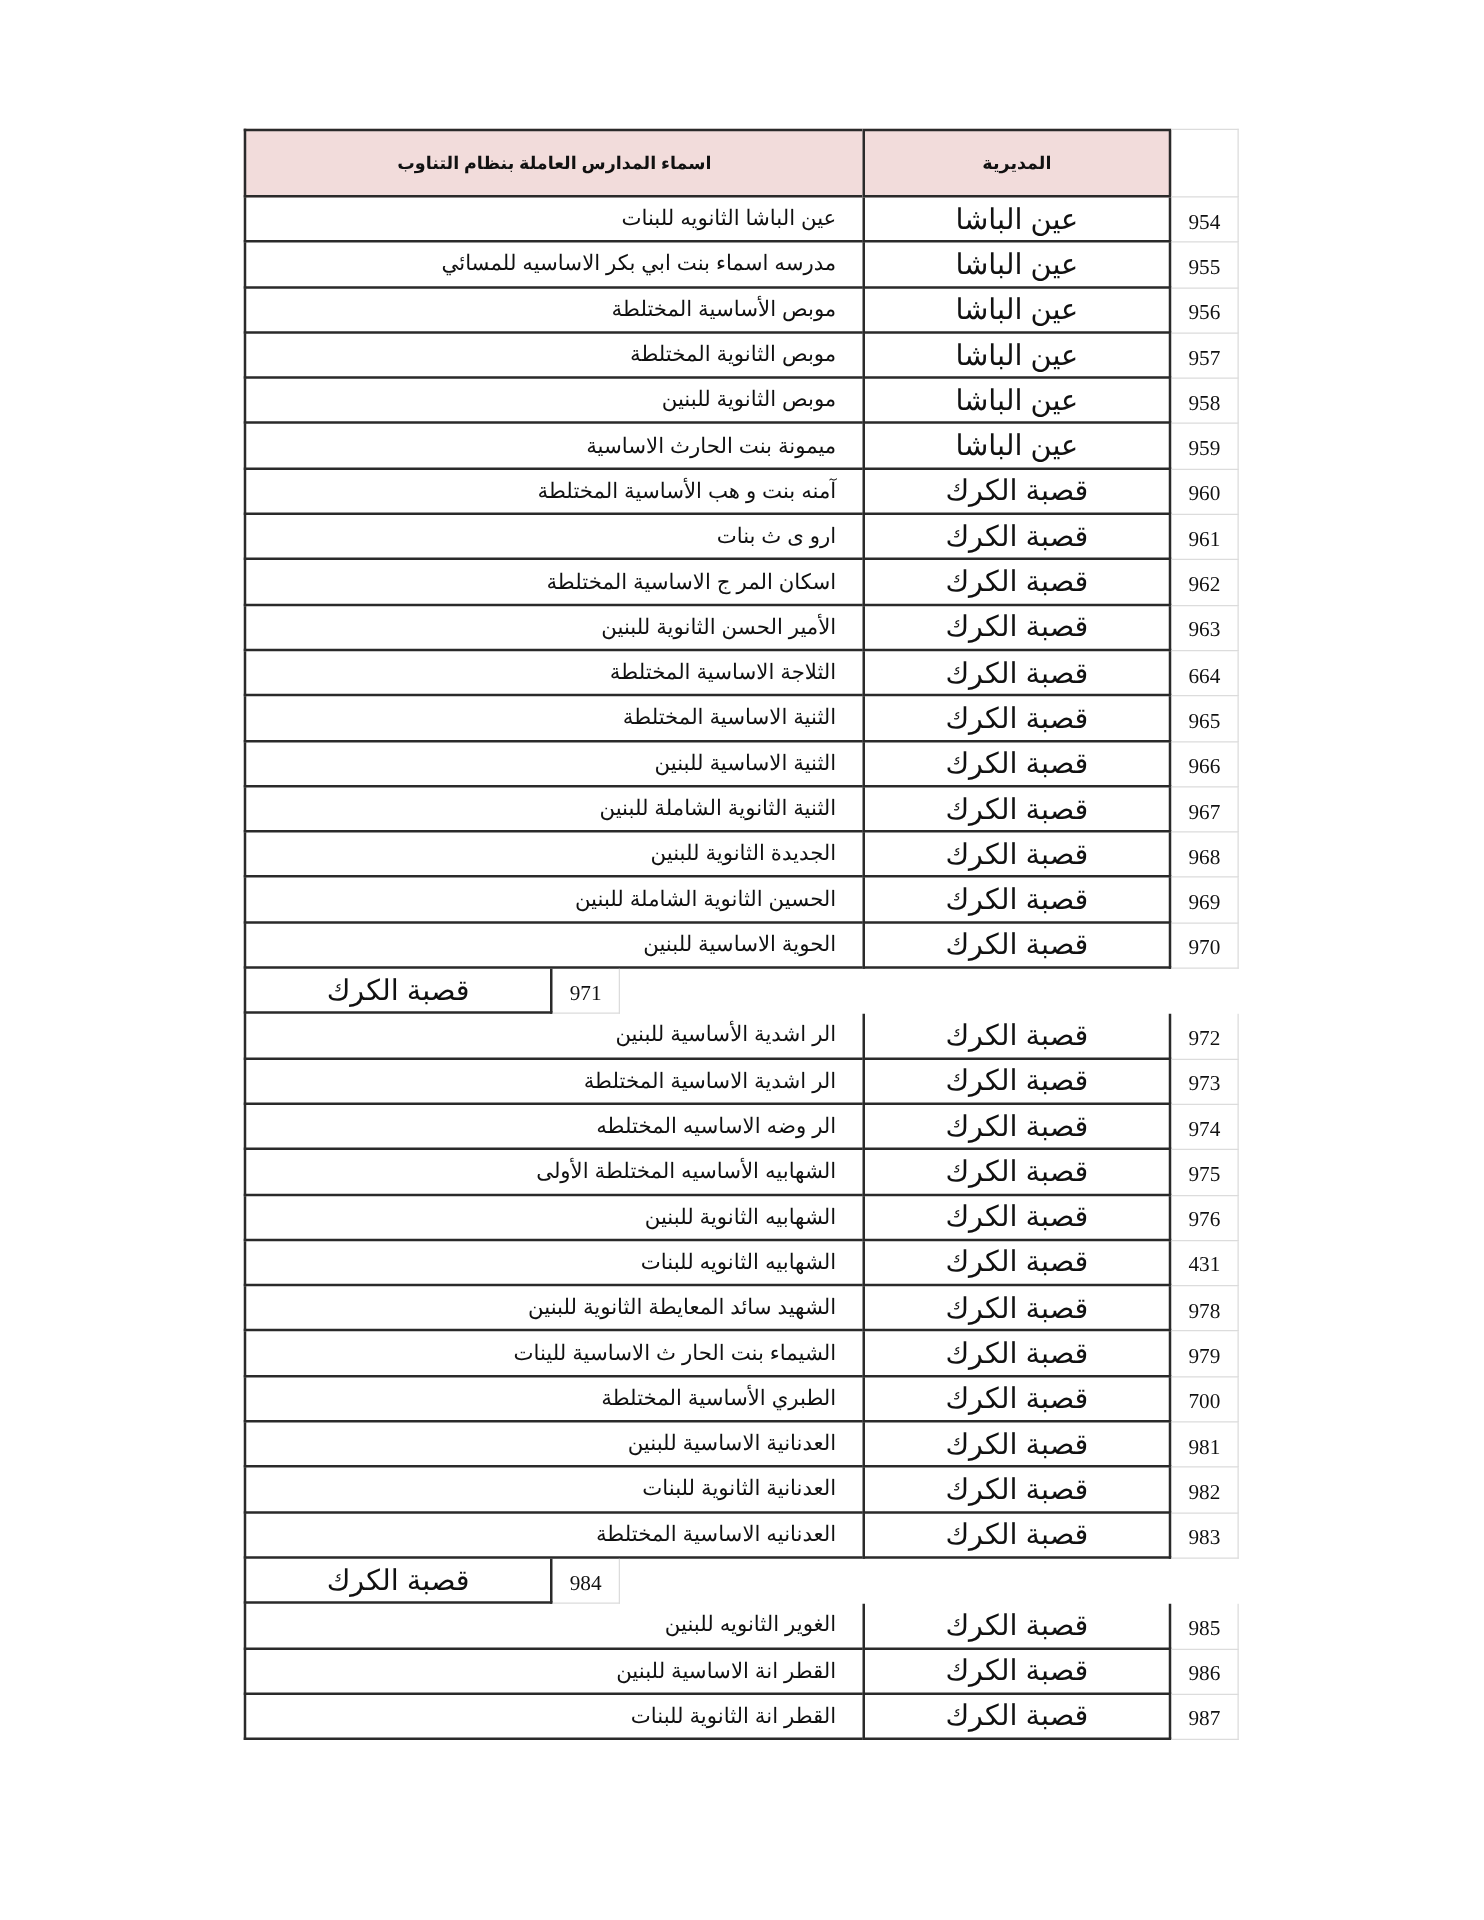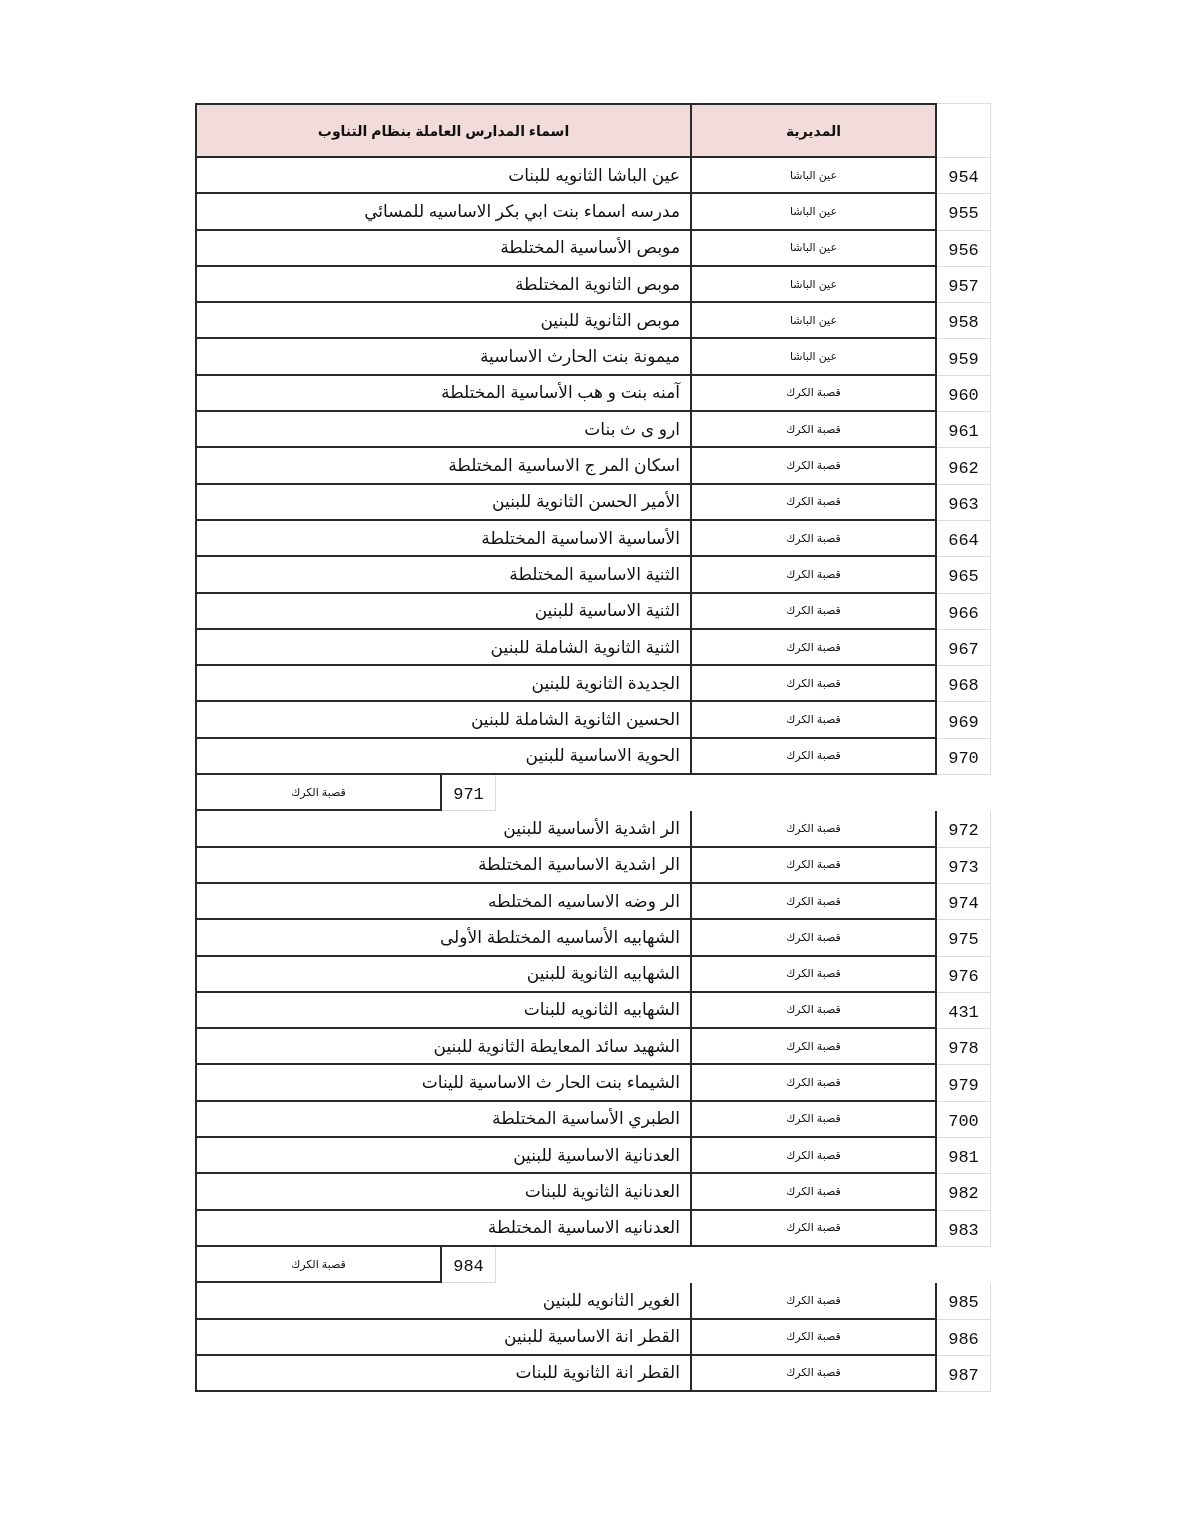--- a/index.html
+++ b/index.html
@@ -37,50 +37,50 @@
       height: 55px;
     }
     
     .cell-school {
       width: 495px;
       box-sizing: border-box;
       border-left: 2px solid #2a2a2a;
       border-bottom: 2px solid #2a2a2a;
       direction: rtl;
       text-align: right;
-      padding-right: 10px;
+      padding-right: 21px;
       display: flex;
       align-items: center;
       font-size: 17px;
       white-space: nowrap;
       overflow: hidden;
     }
     
     .cell-dir {
       width: 247px;
       box-sizing: border-box;
       border-left: 2px solid #2a2a2a;
       border-right: 2px solid #2a2a2a;
       border-bottom: 2px solid #2a2a2a;
       direction: rtl;
       display: flex;
       align-items: center;
       justify-content: center;
-      font-size: 11px;
+      font-size: 23px;
     }
     
     .cell-num {
       width: 54px;
       box-sizing: border-box;
       border-right: 1px solid #dcdcdc;
       border-bottom: 1px solid #dcdcdc;
       display: flex;
       align-items: center;
       justify-content: center;
-      font-family: Liberation Mono, monospace;
+      font-family: Liberation Serif, serif;
       font-size: 17px;
       padding-top: 4px;
     }
     .row.header .cell-school,
     .row.header .cell-dir {
       background: #f2dcdb;
       border-top: 2px solid #2a2a2a;
       font-weight: bold;
       font-size: 14px;
       justify-content: center;
@@ -147,21 +147,21 @@
         <div class="cell-school">اسكان المر ج الاساسية المختلطة</div>
         <div class="cell-dir">قصبة الكرك</div>
         <div class="cell-num">962</div>
       </div>
       <div class="row">
         <div class="cell-school">الأمير  الحسن الثانوية للبنين</div>
         <div class="cell-dir">قصبة الكرك</div>
         <div class="cell-num">963</div>
       </div>
       <div class="row">
-        <div class="cell-school">الأساسية الاساسية المختلطة</div>
+        <div class="cell-school">الثلاجة الاساسية المختلطة</div>
         <div class="cell-dir">قصبة الكرك</div>
         <div class="cell-num">664</div>
       </div>
       <div class="row">
         <div class="cell-school">الثنية الاساسية المختلطة</div>
         <div class="cell-dir">قصبة الكرك</div>
         <div class="cell-num">965</div>
       </div>
       <div class="row">
         <div class="cell-school">الثنية الاساسية للبنين</div>

